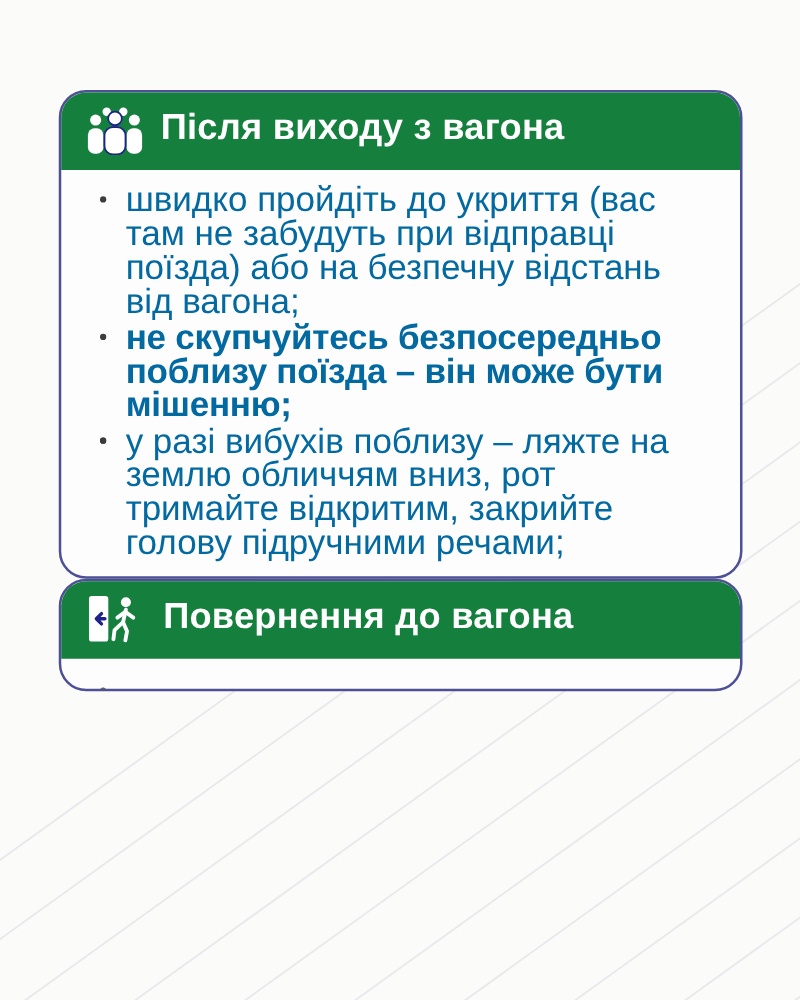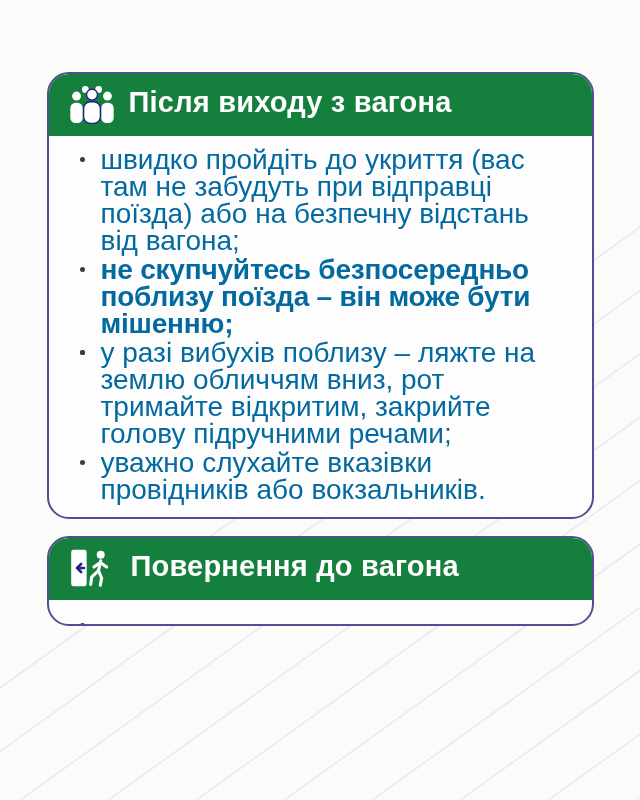--- a/index.html
+++ b/index.html
@@ -13,21 +13,21 @@
   .bg-lines{position:absolute;top:0;left:0;width:640px;height:800px;z-index:0;}
   .content{position:relative;z-index:1;padding-top:72px;}
   .card{
     width:547px;margin:0 auto;
     border:2px solid #4d5095;
     border-radius:22px;
     background:#fdfdfd;
     overflow:hidden;
     box-sizing:border-box;
   }
-  .card + .card{margin-top:17px;}
+  .card + .card{margin-top:0;}
   .card-header{
     background:#15803d;
     height:64px;
     display:flex;align-items:center;
     padding:0 20px 0 22px;
     margin:-2px -2px 0 -2px;
     border-radius:20px 20px 0 0;
   }
   .card-header .hicon{flex:0 0 auto;margin-right:14px;display:flex;align-items:center;}
   .card-title{
@@ -88,21 +88,20 @@
         </svg>
       </span>
       <h2 class="card-title">Після виходу з вагона</h2>
     </header>
     <div class="card-body">
       <ul class="bullets">
         <li><span class="dot"></span><span>швидко пройдіть до укриття (вас там не забудуть при відправці поїзда) або на безпечну відстань від вагона;</span></li>
         <li class="bold"><span class="dot"></span><span>не скупчуйтесь безпосередньо поблизу поїзда – він може бути мішенню;</span></li>
         <li><span class="dot"></span></li>
         <li><span class="dot"></span><span>у разі вибухів поблизу – ляжте на землю обличчям вниз, рот тримайте відкритим, закрийте голову підручними речами;</span></li>
-        <li><span class="dot"></span><span>уважно слухайте вказівки провідників або вокзальників.</span></li>
       </ul>
     </div>
   </section>
 
   <section class="card">
     <header class="card-header">
       <span class="hicon">
         <svg width="48" height="40" viewBox="0 0 52 44" xmlns="http://www.w3.org/2000/svg">
 
           <rect x="2" y="2" width="17" height="40" rx="2.5" fill="#ffffff"></rect>

